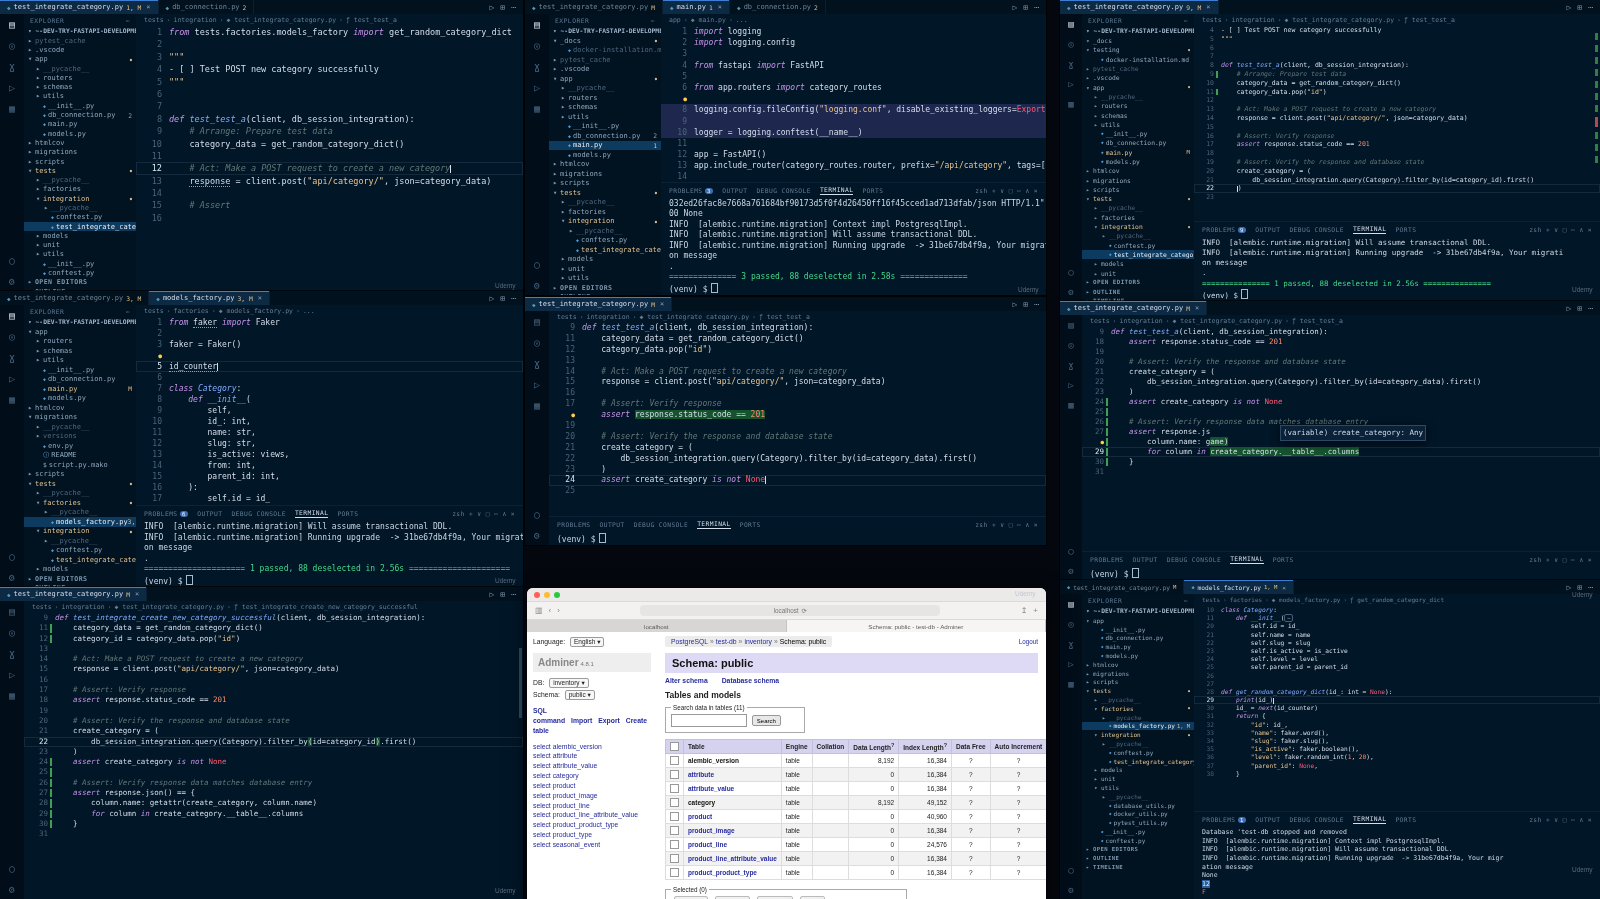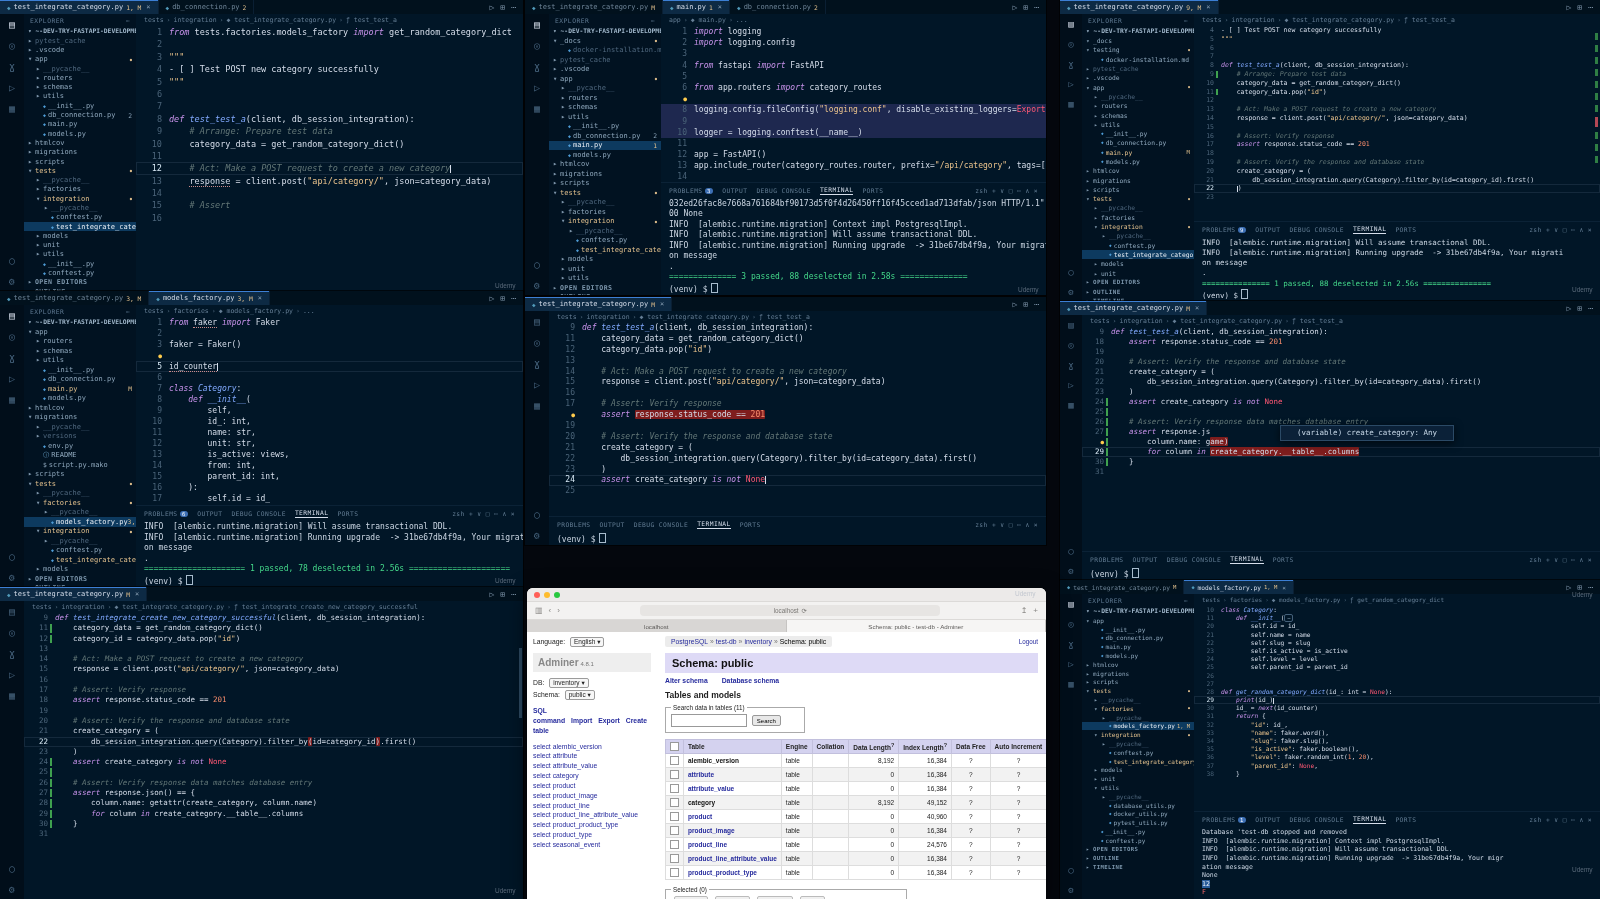--- a/index.html
+++ b/index.html
@@ -65,27 +65,27 @@
   .cline.cur{box-shadow:inset 0 0 0 1px rgba(125,145,175,.16)}
   .cline .lc{color:#d6deeb}
   .cline.hlline{background:rgba(90,78,160,.33)}
   .cline.gch::before{content:"";position:absolute;left:calc(var(--lnw) + 2px);top:1px;bottom:1px;width:2px;background:#3fa14f}
   .k{color:#c792ea;font-style:italic}
   .kc{color:#ff5874}
   .s{color:#ecc48d}
   .n{color:#f78c6c}
   .c{color:#637777;font-style:italic}
   .f{color:#82aaff;font-style:italic}
-  .selhl{background:#7f1d1d;border-radius:1px}
+  .selhl{background:#14532d;border-radius:1px}
   .sq{border-bottom:1px dotted #c98a8a}
   .fold{border:1px solid #44607a;border-radius:2px;padding:0 2px;color:#8aa3b8;font-size:.8em}
   .caret{display:inline-block;width:1px;height:1em;background:#d6deeb;vertical-align:-2px}
   .bulb{color:#ffcc4d;font-size:.8em}
   .tooltip{position:absolute;left:198px;top:99px;background:#0b2138;border:1px solid #2b4a66;
-           color:#c7d8e8;font-size:7.5px;padding:2px 16px;box-shadow:0 2px 8px #000a;z-index:6;white-space:nowrap}
+           color:#c7d8e8;font-size:7.5px;padding:2px 2px;box-shadow:0 2px 8px #000a;z-index:6;white-space:nowrap}
   .mmarks{position:absolute;right:2px;top:8px;display:flex;flex-direction:column;gap:5px}
   .mmarks .mk{width:3px;height:7px;background:rgba(63,161,79,.75)}
   .mmarks .mk.red{background:rgba(224,85,97,.8);height:10px}
   .w3 .code::after{content:"";position:absolute;right:1px;top:36px;height:70px;width:3px;background:#2e4b63}
 
   .panel{flex:none;border-top:1px solid #0b2236;background:#011627}
   .ptabs{display:flex;gap:9px;font-size:6.3px;letter-spacing:.4px;color:#627c93;padding:3px 8px 2px;align-items:center}
   .ptab{white-space:nowrap}
   .ptab.active{color:#d6deeb;border-bottom:1px solid #d6deeb;padding-bottom:1px}
   .pbadge{background:#3d6fb4;color:#fff;border-radius:6px;padding:0 2.5px;margin-left:2px;font-size:5.5px}
@@ -532,21 +532,21 @@
           <div class="cline"><span class="ln">2</span><span class="lc"></span></div>
           <div class="cline"><span class="ln">3</span><span class="lc">faker = Faker()</span></div>
           <div class="cline"><span class="ln"><span class="bulb">●</span></span><span class="lc"></span></div>
           <div class="cline cur"><span class="ln">5</span><span class="lc"><span class="sq">id_counter</span><span class="caret"></span></span></div>
           <div class="cline"><span class="ln">6</span><span class="lc"></span></div>
           <div class="cline"><span class="ln">7</span><span class="lc"><span class="k">class</span> <span class="f">Category</span>:</span></div>
           <div class="cline"><span class="ln">8</span><span class="lc">    <span class="k">def</span> <span class="f">__init__</span>(</span></div>
           <div class="cline"><span class="ln">9</span><span class="lc">        self,</span></div>
           <div class="cline"><span class="ln">10</span><span class="lc">        id_: int,</span></div>
           <div class="cline"><span class="ln">11</span><span class="lc">        name: str,</span></div>
-          <div class="cline"><span class="ln">12</span><span class="lc">        unit: str,</span></div>
+          <div class="cline"><span class="ln">12</span><span class="lc">        slug: str,</span></div>
           <div class="cline"><span class="ln">13</span><span class="lc">        is_active: views,</span></div>
           <div class="cline"><span class="ln">14</span><span class="lc">        from: int,</span></div>
           <div class="cline"><span class="ln">15</span><span class="lc">        parent_id: int,</span></div>
           <div class="cline"><span class="ln">16</span><span class="lc">    ):</span></div>
           <div class="cline"><span class="ln">17</span><span class="lc">        self.id = id_</span></div>
           <div class="cline"><span class="ln">18</span><span class="lc">        self.name = name</span></div>
         </div>
         <div class="panel">
           <div class="ptabs">
             <span class="ptab">PROBLEMS<span class="pbadge">6</span></span>
@@ -554,21 +554,21 @@
             <span class="ptab">DEBUG CONSOLE</span>
             <span class="ptab active">TERMINAL</span>
             <span class="ptab">PORTS</span>
             <span class="pright">zsh  +  ∨  □  ⋯  ∧  ×</span>
           </div>
           <div class="term">
             <div class="tline">INFO  [alembic.runtime.migration] Will assume transactional DDL.</div>
             <div class="tline">INFO  [alembic.runtime.migration] Running upgrade  -&gt; 31be67db4f9a, Your migrati</div>
             <div class="tline">on message</div>
             <div class="tline">.</div>
-            <div class="tline g">===================== 1 passed, 78 deselected in 2.56s =====================</div>
+            <div class="tline g">===================== 1 passed, 88 deselected in 2.56s =====================</div>
             <div class="tline">(venv) $<span class="hcur"></span></div>
           </div>
         </div>
       </div>
     </div>
   </div>
 <div class="vsw w3">
     <div class="tabbar">
       <div class="tabs">
         <div class="tab active">

